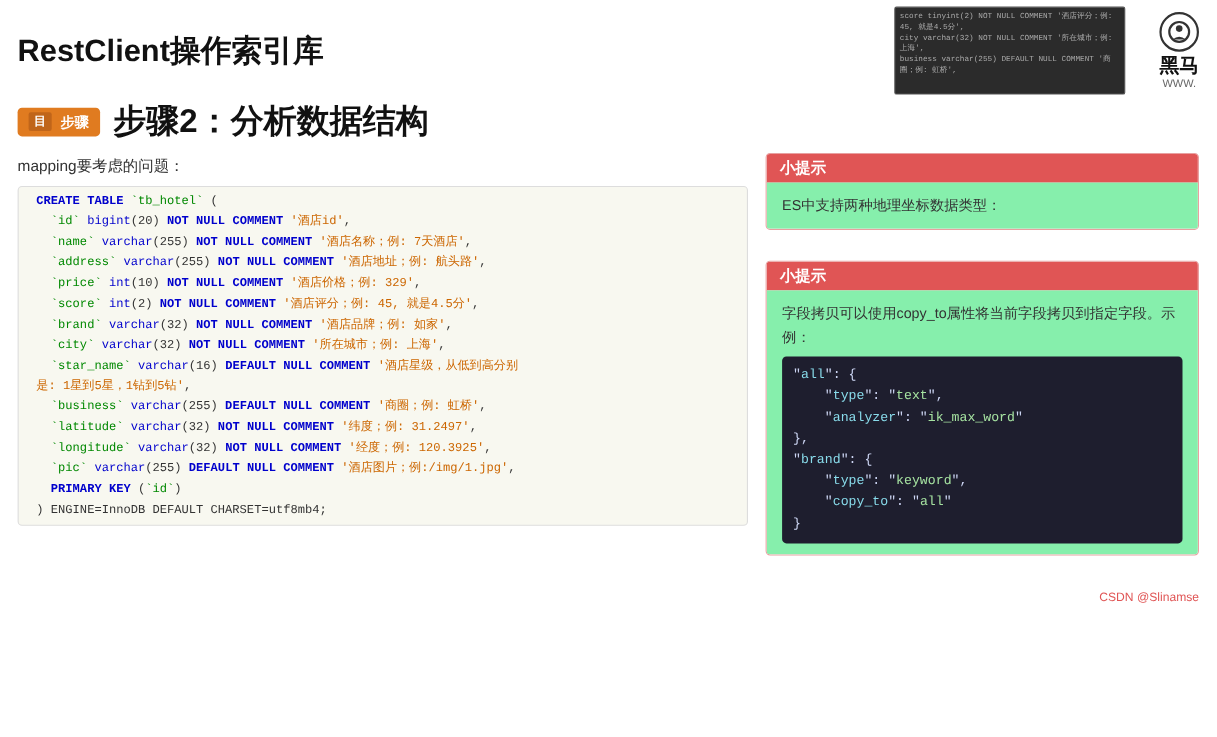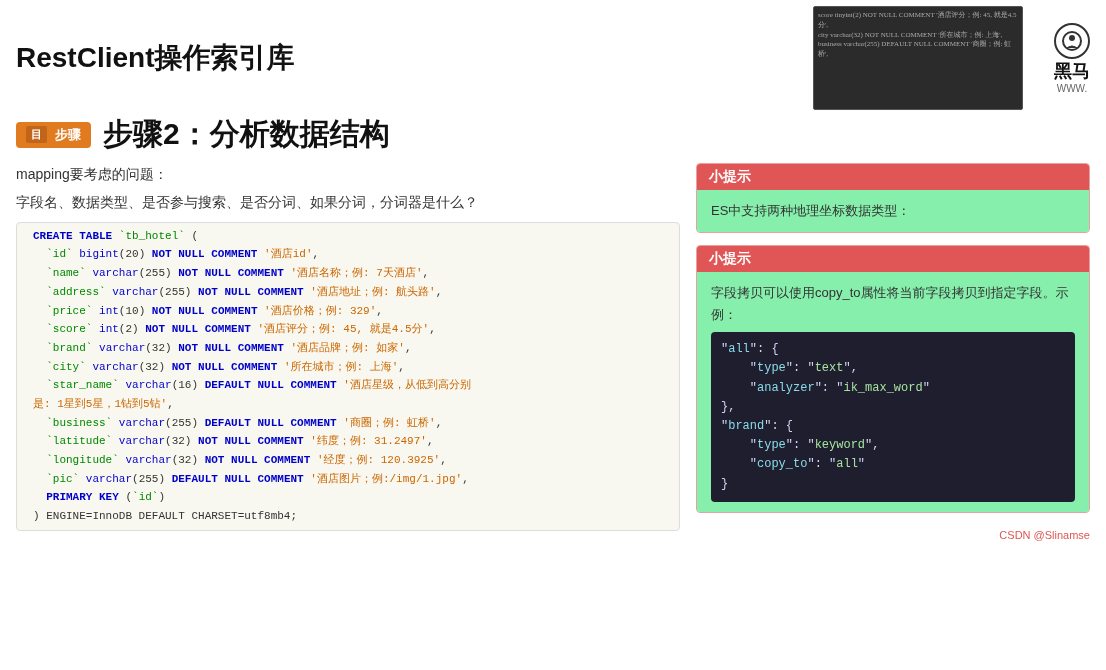--- a/index.html
+++ b/index.html
@@ -75,21 +75,21 @@
     .kw { color: #0000cc; font-weight: bold; }
     .field { color: #008800; }
     .type-kw { color: #0000cc; }
     .str { color: #cc6600; }
 
     
     .right-panel {
       flex: 1;
       display: flex;
       flex-direction: column;
-      gap: 12px;
+      gap: 28px;
     }
 
     
     .tip-box {
       border: 1px solid #e8a0a0;
       border-radius: 4px;
       overflow: hidden;
     }
     .tip-header {
       background: #e05555;
@@ -137,24 +137,24 @@
     .tc-brace { color: #cdd6f4; }
 
     .header-area {
       display: flex;
       justify-content: space-between;
       align-items: center;
       padding: 6px 16px 0;
     }
     .top-right-code {
       width: 210px;
-      height: 104px;
+      height: 80px;
       background: #2b2b2b;
       border: 1px solid #555;
-      font-family: Liberation Serif, serif;
+      font-family: Liberation Mono, monospace;
       font-size: 7px;
       color: #bbb;
       padding: 4px;
       line-height: 1.4;
       overflow: hidden;
       border-radius: 2px;
     }
   </style>
 </head>
 <body>
@@ -186,21 +186,20 @@
     <span style="background:#c0651a; color:#fff; font-size:11px; font-weight:bold; padding:1px 5px; border-radius:2px;">目</span>
     <span style="color:#fff; font-size:13px; font-weight:bold;">步骤</span>
   </div>
   <span style="font-size:30px; font-weight:bold; color:#111;">步骤2：分析数据结构</span>
 </div>
 
 <div class="main-layout">
 
   <div class="left-panel">
     <p class="intro-text">mapping要考虑的问题：</p>
-    <p class="intro-text">字段名、数据类型、是否参与搜索、是否分词、如果分词，分词器是什么？</p>
 
     <div class="code-block">
       <span class="kw">CREATE</span> <span class="kw">TABLE</span> <span class="field">`tb_hotel`</span> (<br>
       &nbsp;&nbsp;<span class="field">`id`</span> <span class="type-kw">bigint</span>(20) <span class="kw">NOT NULL</span> <span class="kw">COMMENT</span> <span class="str">'酒店id'</span>,<br>
       &nbsp;&nbsp;<span class="field">`name`</span> <span class="type-kw">varchar</span>(255) <span class="kw">NOT NULL</span> <span class="kw">COMMENT</span> <span class="str">'酒店名称；例: 7天酒店'</span>,<br>
       &nbsp;&nbsp;<span class="field">`address`</span> <span class="type-kw">varchar</span>(255) <span class="kw">NOT NULL</span> <span class="kw">COMMENT</span> <span class="str">'酒店地址；例: 航头路'</span>,<br>
       &nbsp;&nbsp;<span class="field">`price`</span> <span class="type-kw">int</span>(10) <span class="kw">NOT NULL</span> <span class="kw">COMMENT</span> <span class="str">'酒店价格；例: 329'</span>,<br>
       &nbsp;&nbsp;<span class="field">`score`</span> <span class="type-kw">int</span>(2) <span class="kw">NOT NULL</span> <span class="kw">COMMENT</span> <span class="str">'酒店评分；例: 45, 就是4.5分'</span>,<br>
       &nbsp;&nbsp;<span class="field">`brand`</span> <span class="type-kw">varchar</span>(32) <span class="kw">NOT NULL</span> <span class="kw">COMMENT</span> <span class="str">'酒店品牌；例: 如家'</span>,<br>
       &nbsp;&nbsp;<span class="field">`city`</span> <span class="type-kw">varchar</span>(32) <span class="kw">NOT NULL</span> <span class="kw">COMMENT</span> <span class="str">'所在城市；例: 上海'</span>,<br>

